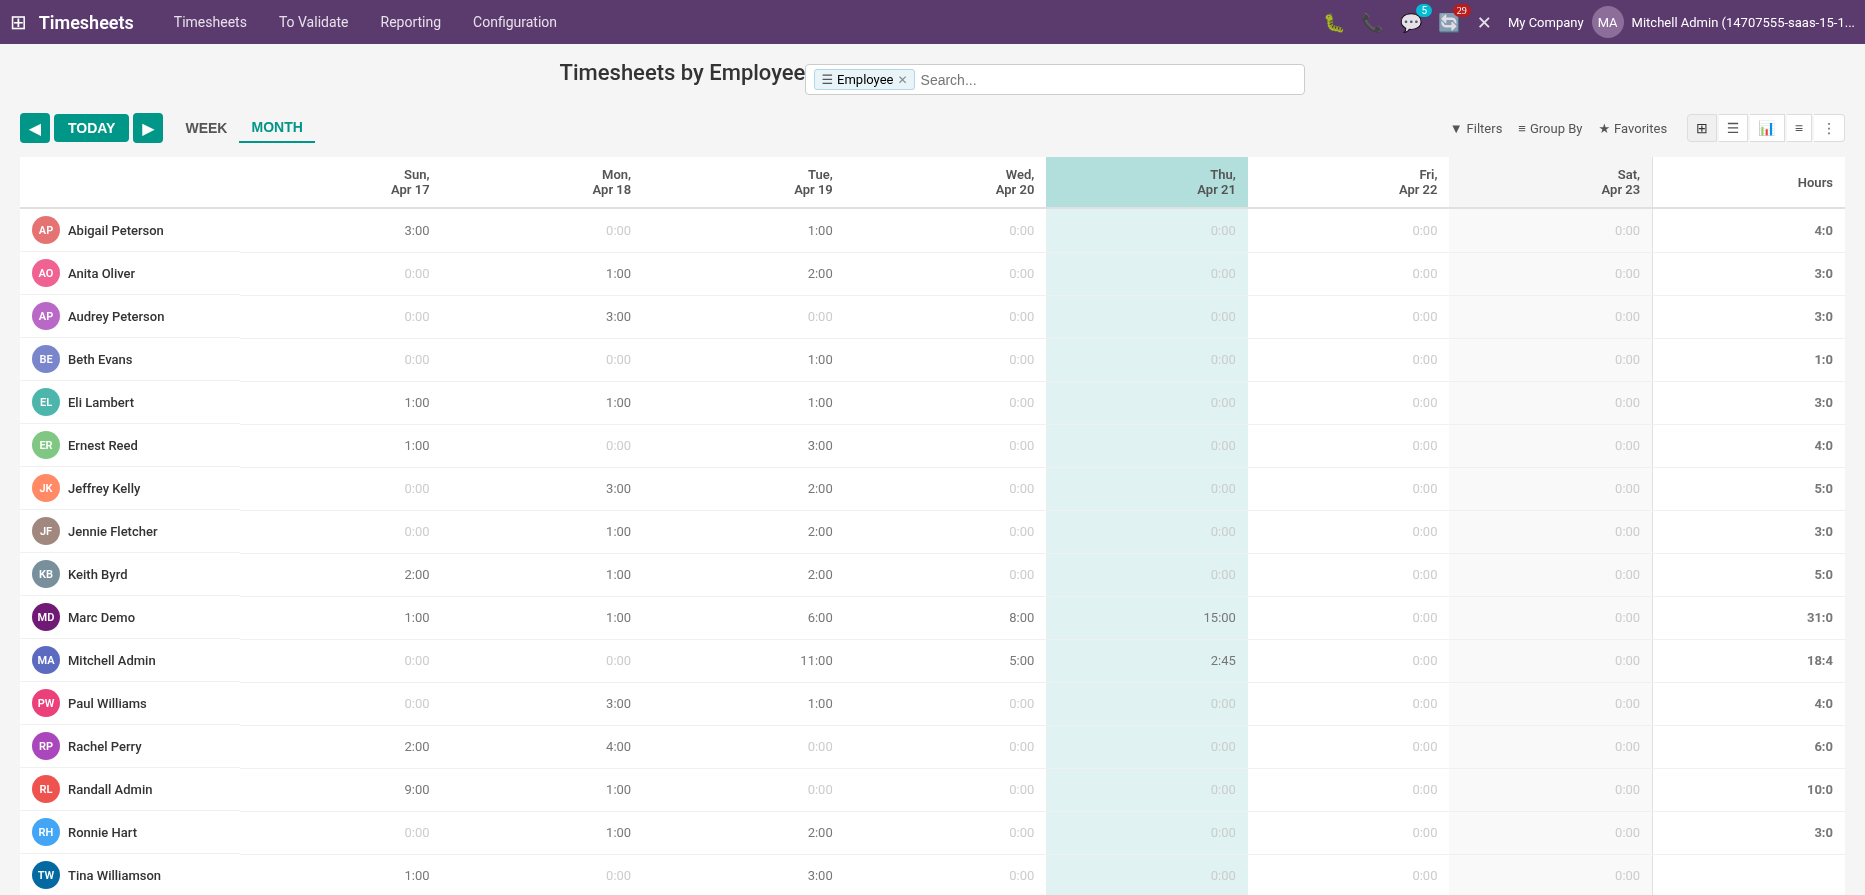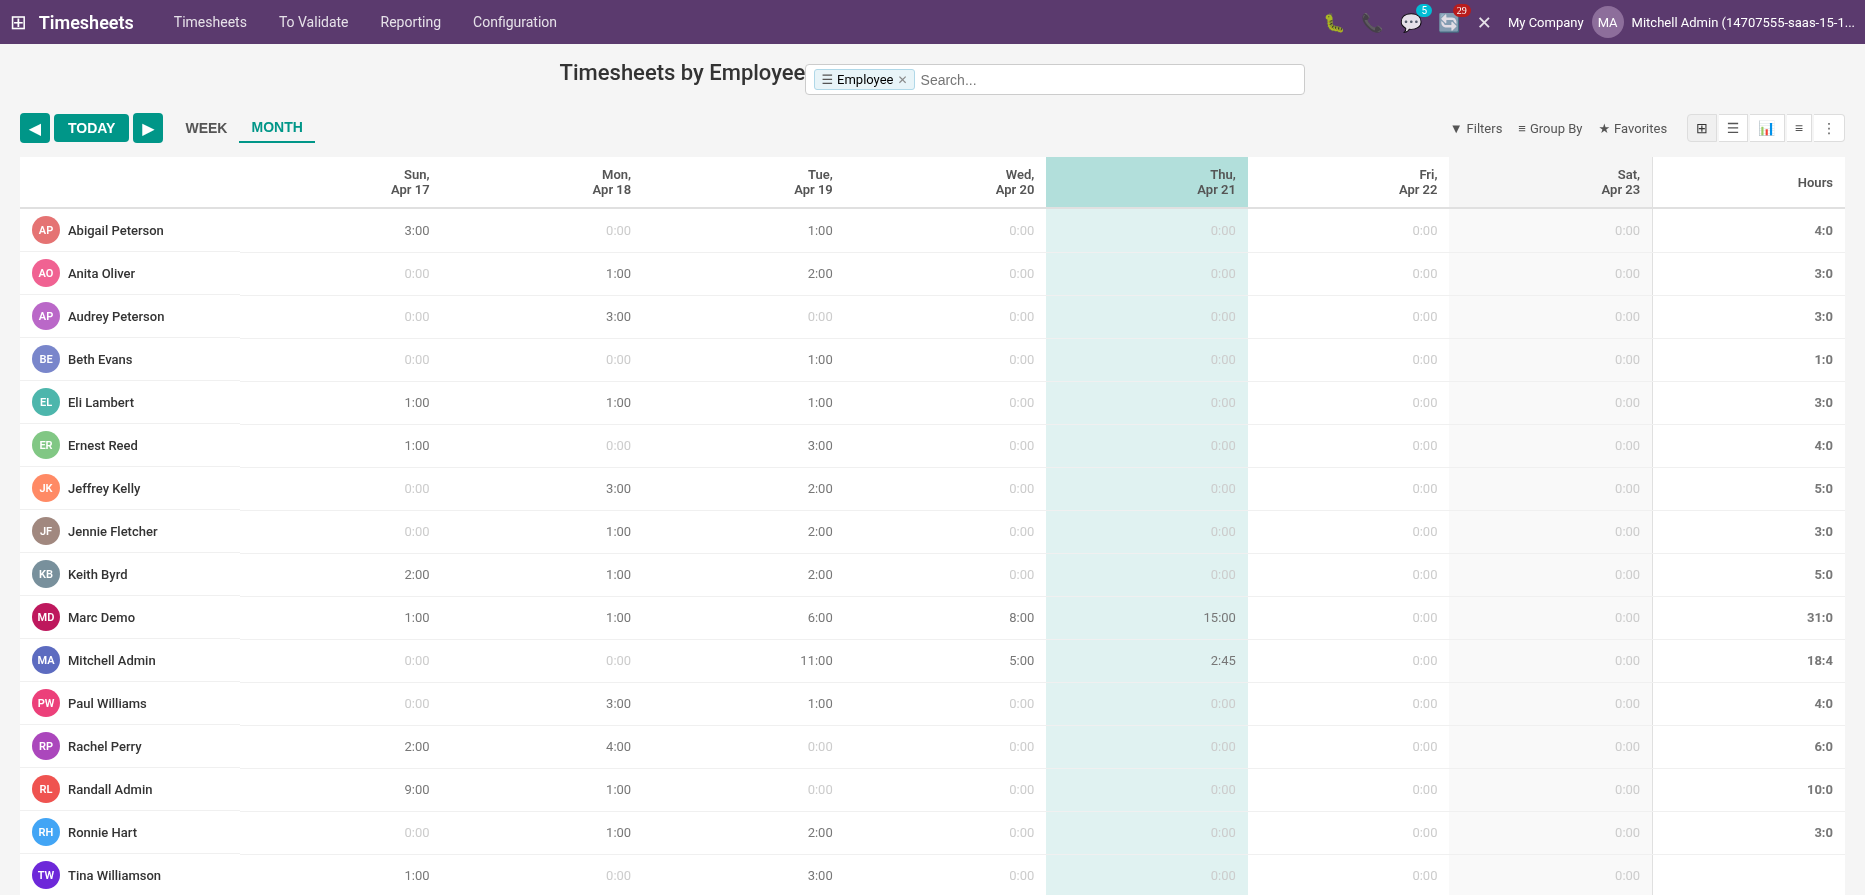--- a/index.html
+++ b/index.html
@@ -70,27 +70,27 @@
     
     .av-1 { background: #e57373; }
     .av-2 { background: #f06292; }
     .av-3 { background: #ba68c8; }
     .av-4 { background: #7986cb; }
     .av-5 { background: #4db6ac; }
     .av-6 { background: #81c784; }
     .av-7 { background: #ff8a65; }
     .av-8 { background: #a1887f; }
     .av-9 { background: #78909c; }
-    .av-10 { background: #be185d; }
+    .av-10 { background: #701a75; }
     .av-11 { background: #5c6bc0; }
     .av-12 { background: #ec407a; }
     .av-13 { background: #ab47bc; }
     .av-14 { background: #ef5350; }
     .av-15 { background: #42a5f5; }
-    .av-16 { background: #6d28d9; }
+    .av-16 { background: #0369a1; }
   </style>
 </head>
 <body>
 
 <div class="topnav">
   <span class="grid-icon">⊞</span>
   <span class="app-title">Timesheets</span>
   <div class="nav-links">
     <span class="nav-link">Timesheets</span>
     <span class="nav-link">To Validate</span>

